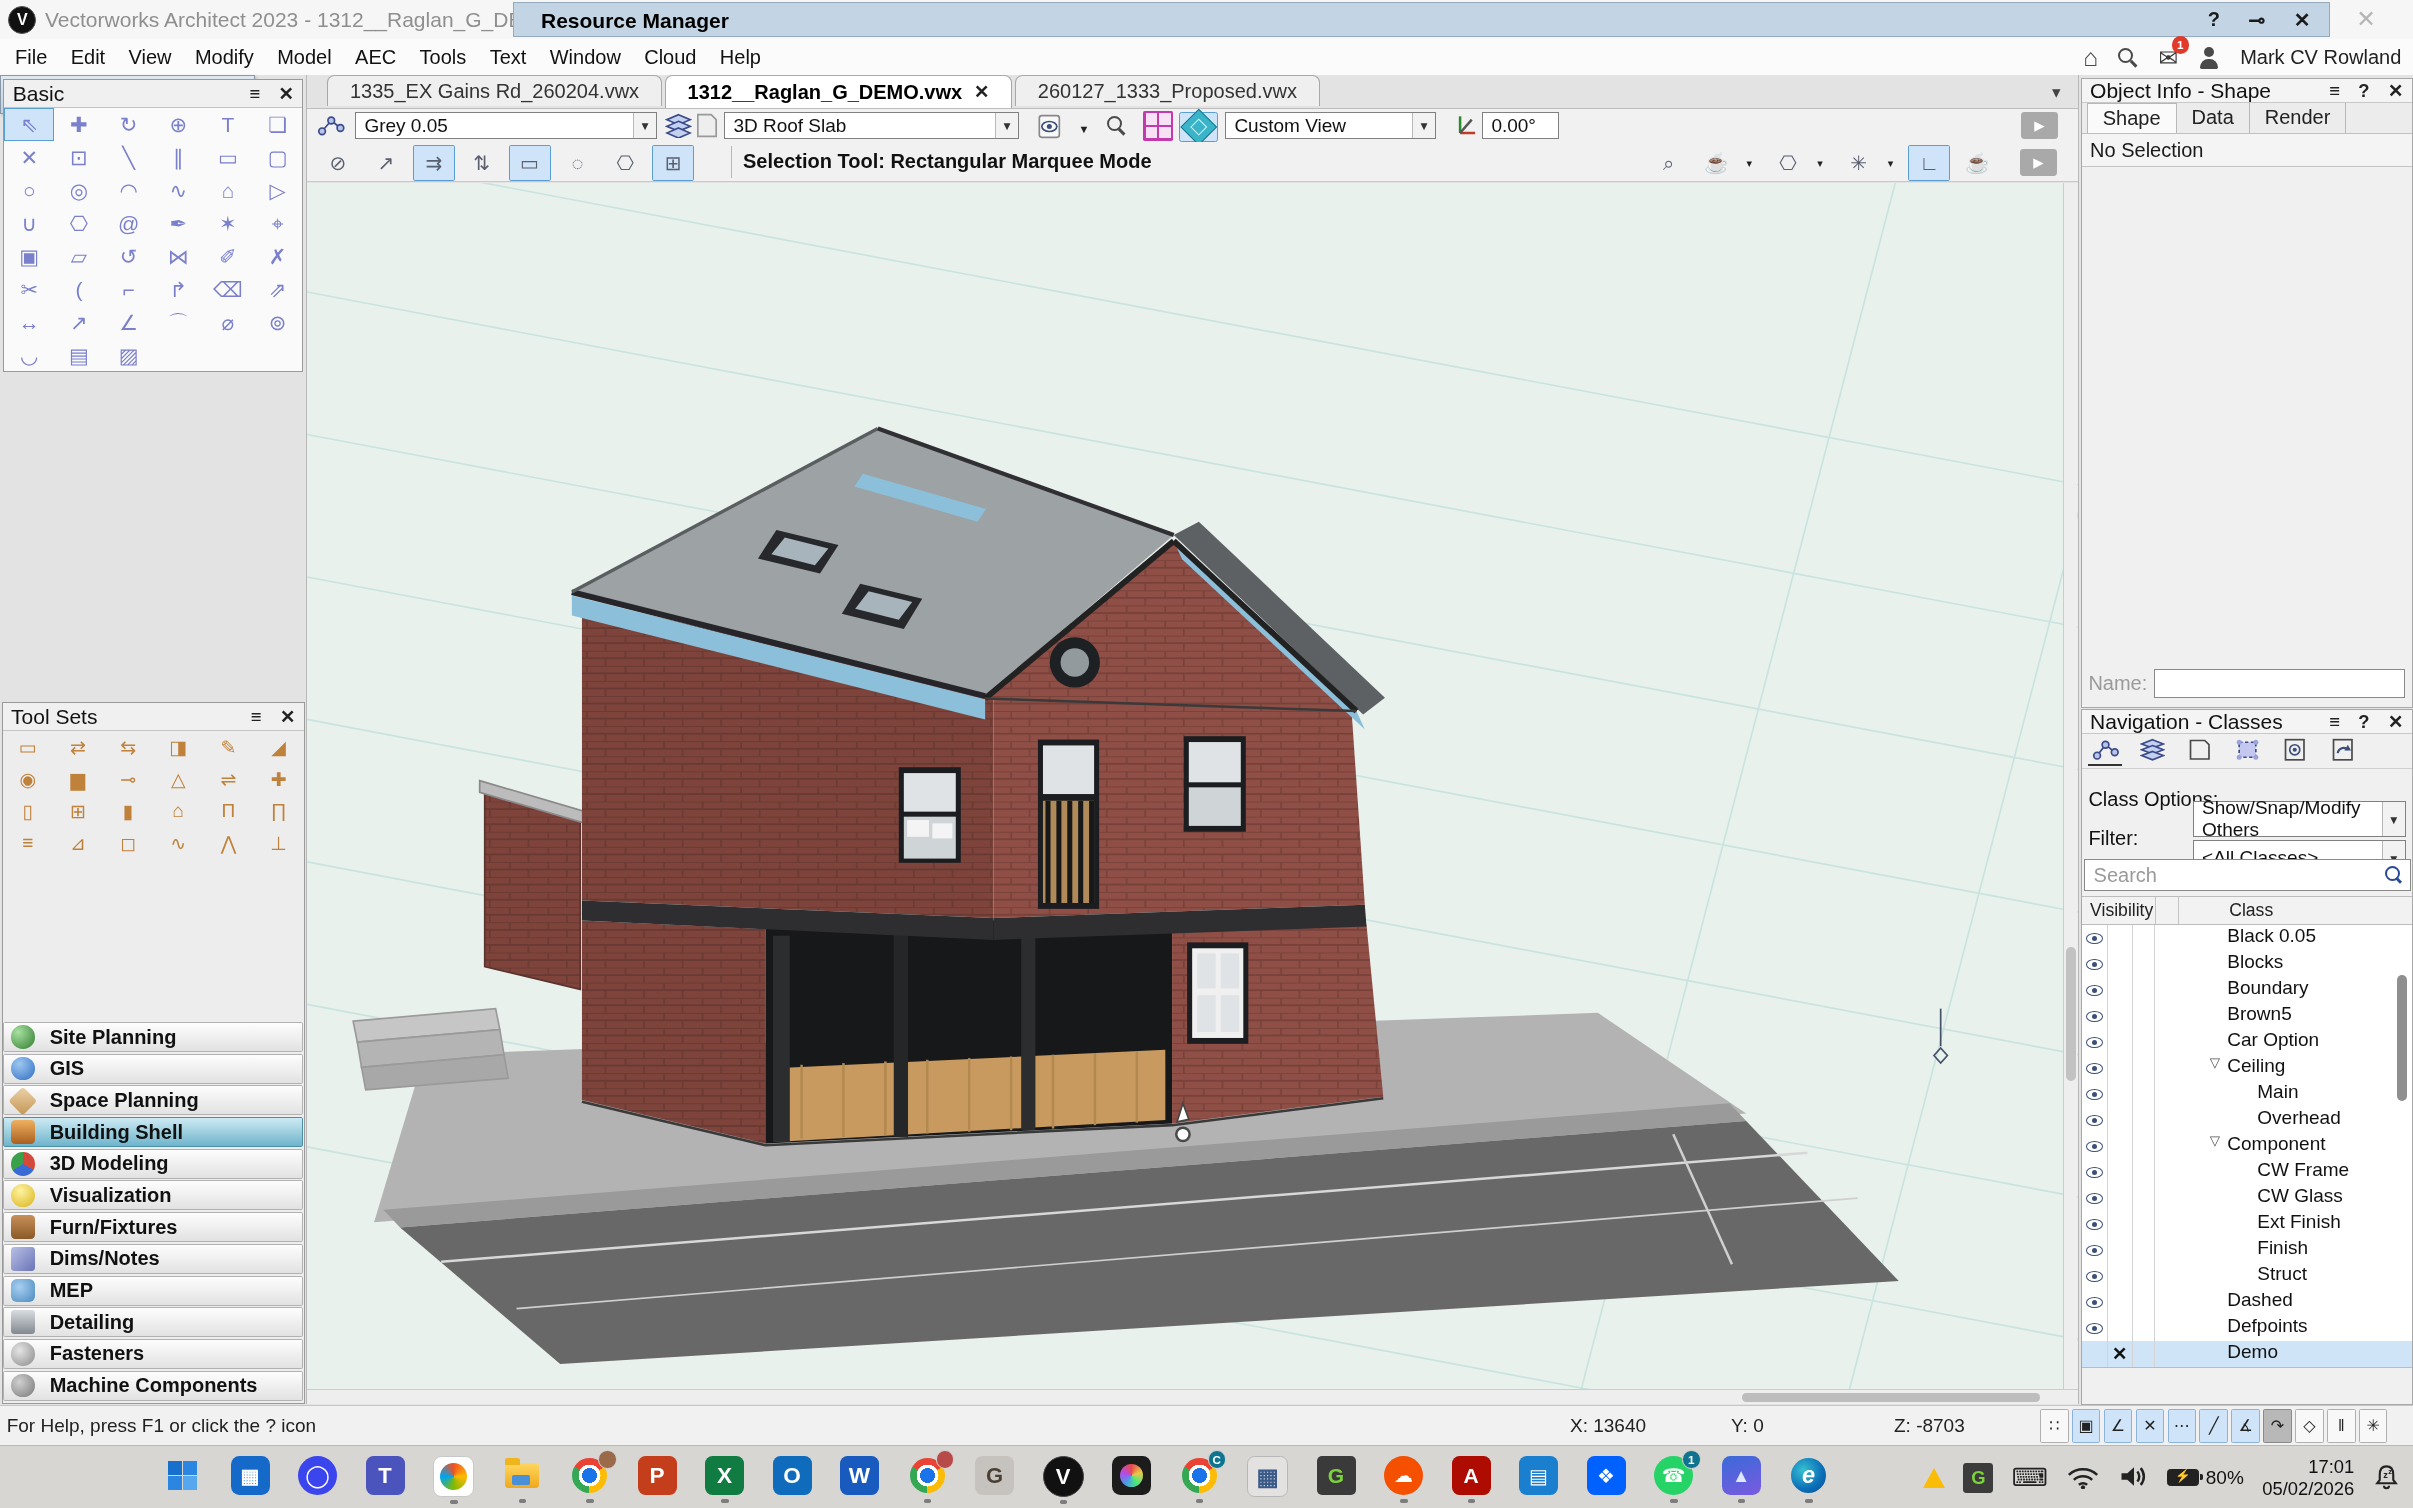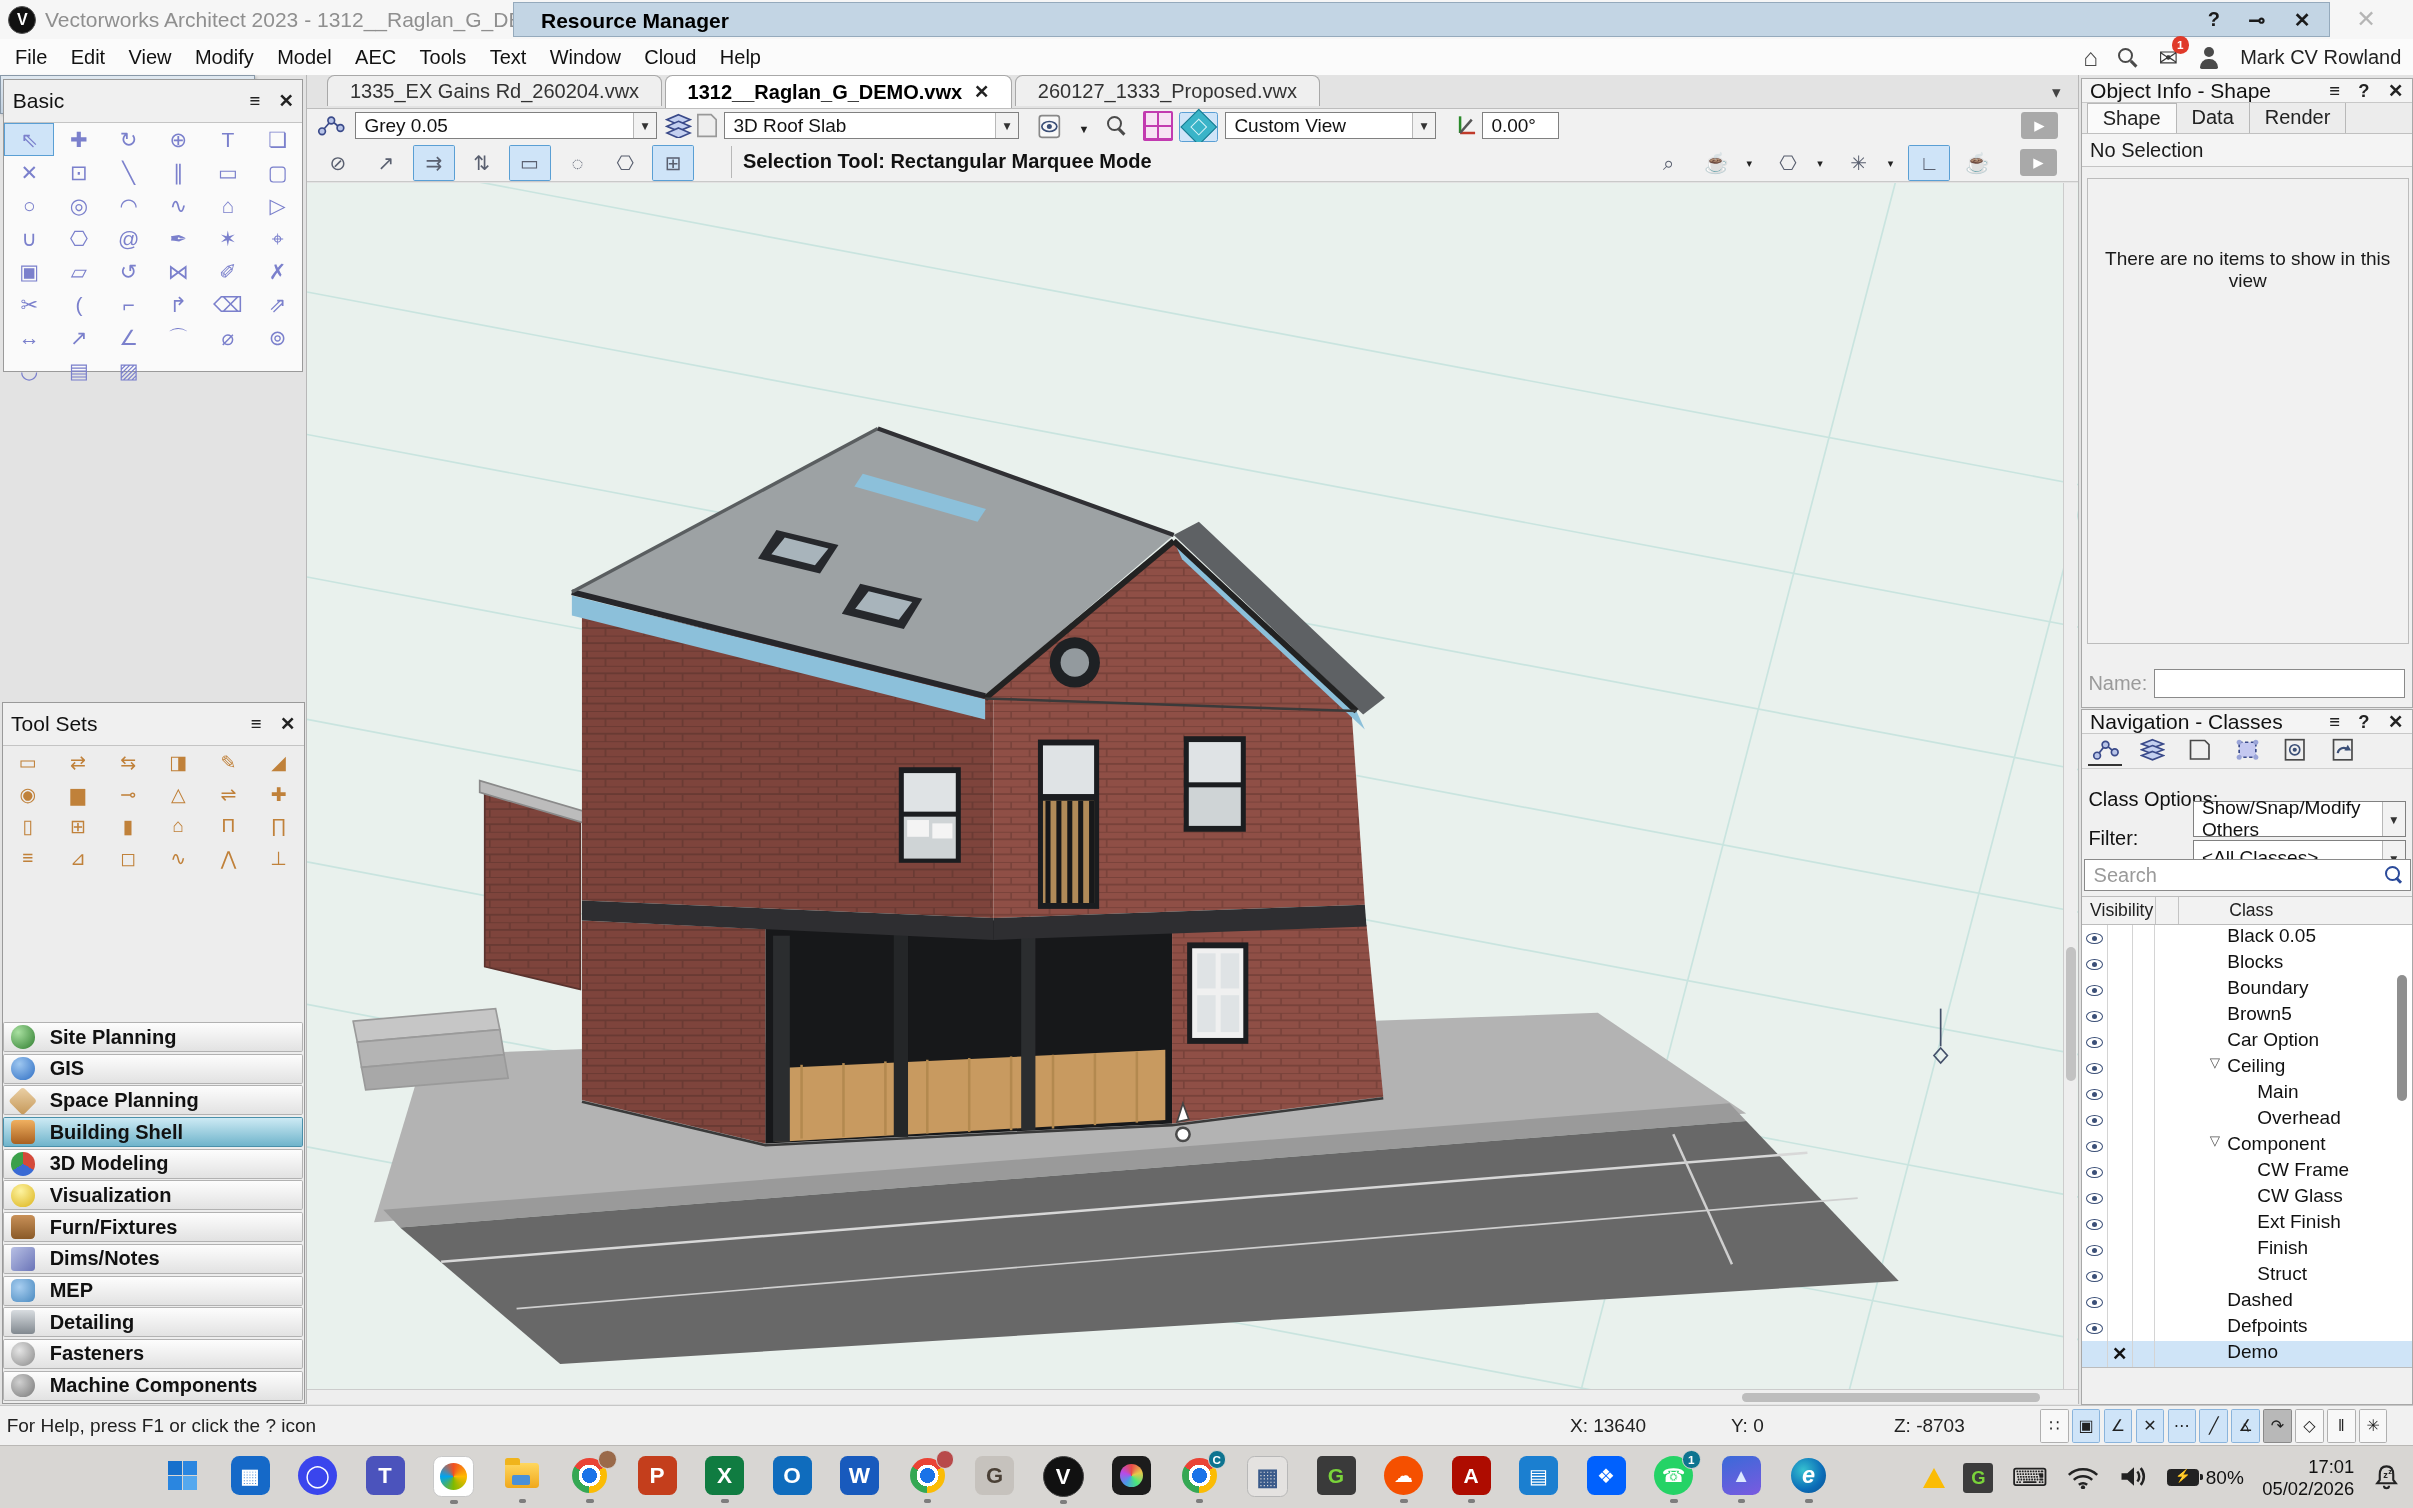--- a/index.html
+++ b/index.html
@@ -70,21 +70,21 @@
   .mode-sep{width:0.8px;height:32px;background:#b8b8b8;margin:0 5px}
   #mode-status{position:absolute;left:436px;top:8.4px;font-size:20px;font-weight:bold;color:#111;white-space:nowrap}
   #mode-right{position:absolute;right:80px;top:3.4px;display:flex;gap:6.7px;align-items:center}
   .mode-caret{width:22px;height:34px;display:flex;align-items:center;justify-content:center;font-size:11px;color:#222}
   .mode-caret:empty{display:none}
   #mode-overflow{position:absolute;right:22px;top:6.7px;width:37px;height:27px}
 
   
   #left-col{position:absolute;left:0;top:75px;width:307px;height:1329px;background:#e3e3e3;border-right:0.8px solid #b8b8b8;box-sizing:border-box}
   .palette{position:absolute;background:#fafafa;border:0.8px solid #9a9a9a;box-sizing:border-box}
-  .pal-header{height:43px;background:#f0f0f0;border-bottom:0.8px solid #c4c4c4;display:flex;align-items:center;padding:0 8.4px;box-sizing:border-box}
+  .pal-header{height:28px;background:#f0f0f0;border-bottom:0.8px solid #c4c4c4;display:flex;align-items:center;padding:0 8.4px;box-sizing:border-box}
   .pal-title{font-size:21px;color:#111;flex:1}
   .pal-icons{display:flex;gap:18.4px;font-size:18.4px;color:#222;font-weight:bold}
   #basic-palette{left:3.4px;top:4.2px;width:300px;height:293px}
   .tool-grid{display:grid;grid-template-columns:repeat(6,1fr);grid-auto-rows:33px}
   .tool-cell{display:flex;align-items:center;justify-content:center;font-size:21px;color:#7b80cc;border:0.8px solid transparent}
   .tool-cell.active{background:#cfe4f8;border:0.8px solid #5a9fd4}
   #attributes-palette{left:22px;top:369px;width:255px;height:39px;background:linear-gradient(#dfe8f0,#c2d1e0);
                       border:0.8px solid #8898a8;box-shadow:1.7px 1.7px 3.4px rgba(0,0,0,.25);box-sizing:border-box;
                       display:flex;align-items:center;padding:0 10px}
   #attributes-palette .pal-title{font-weight:bold;font-size:20px}
@@ -1007,21 +1007,20 @@
         <span>✕</span>
       </span>
     </div>
     <div class="oi-tabs">
 
     <span class="oi-tab active">Shape</span>
         <span class="oi-tab">Data</span>
         <span class="oi-tab">Render</span>
       </div>
     <div class="no-selection">No Selection</div>
-    <div class="oi-empty">There are no items to show in this view</div>
     <div class="name-row">
       <span class="name-label">Name:</span>
       <span class="name-input"></span>
     </div>
   </div>
 
   <div id="nav-classes" class="rpanel">
     <div class="rp-header">
       <span class="rp-title">Navigation - Classes</span>
       <span class="pal-icons">

